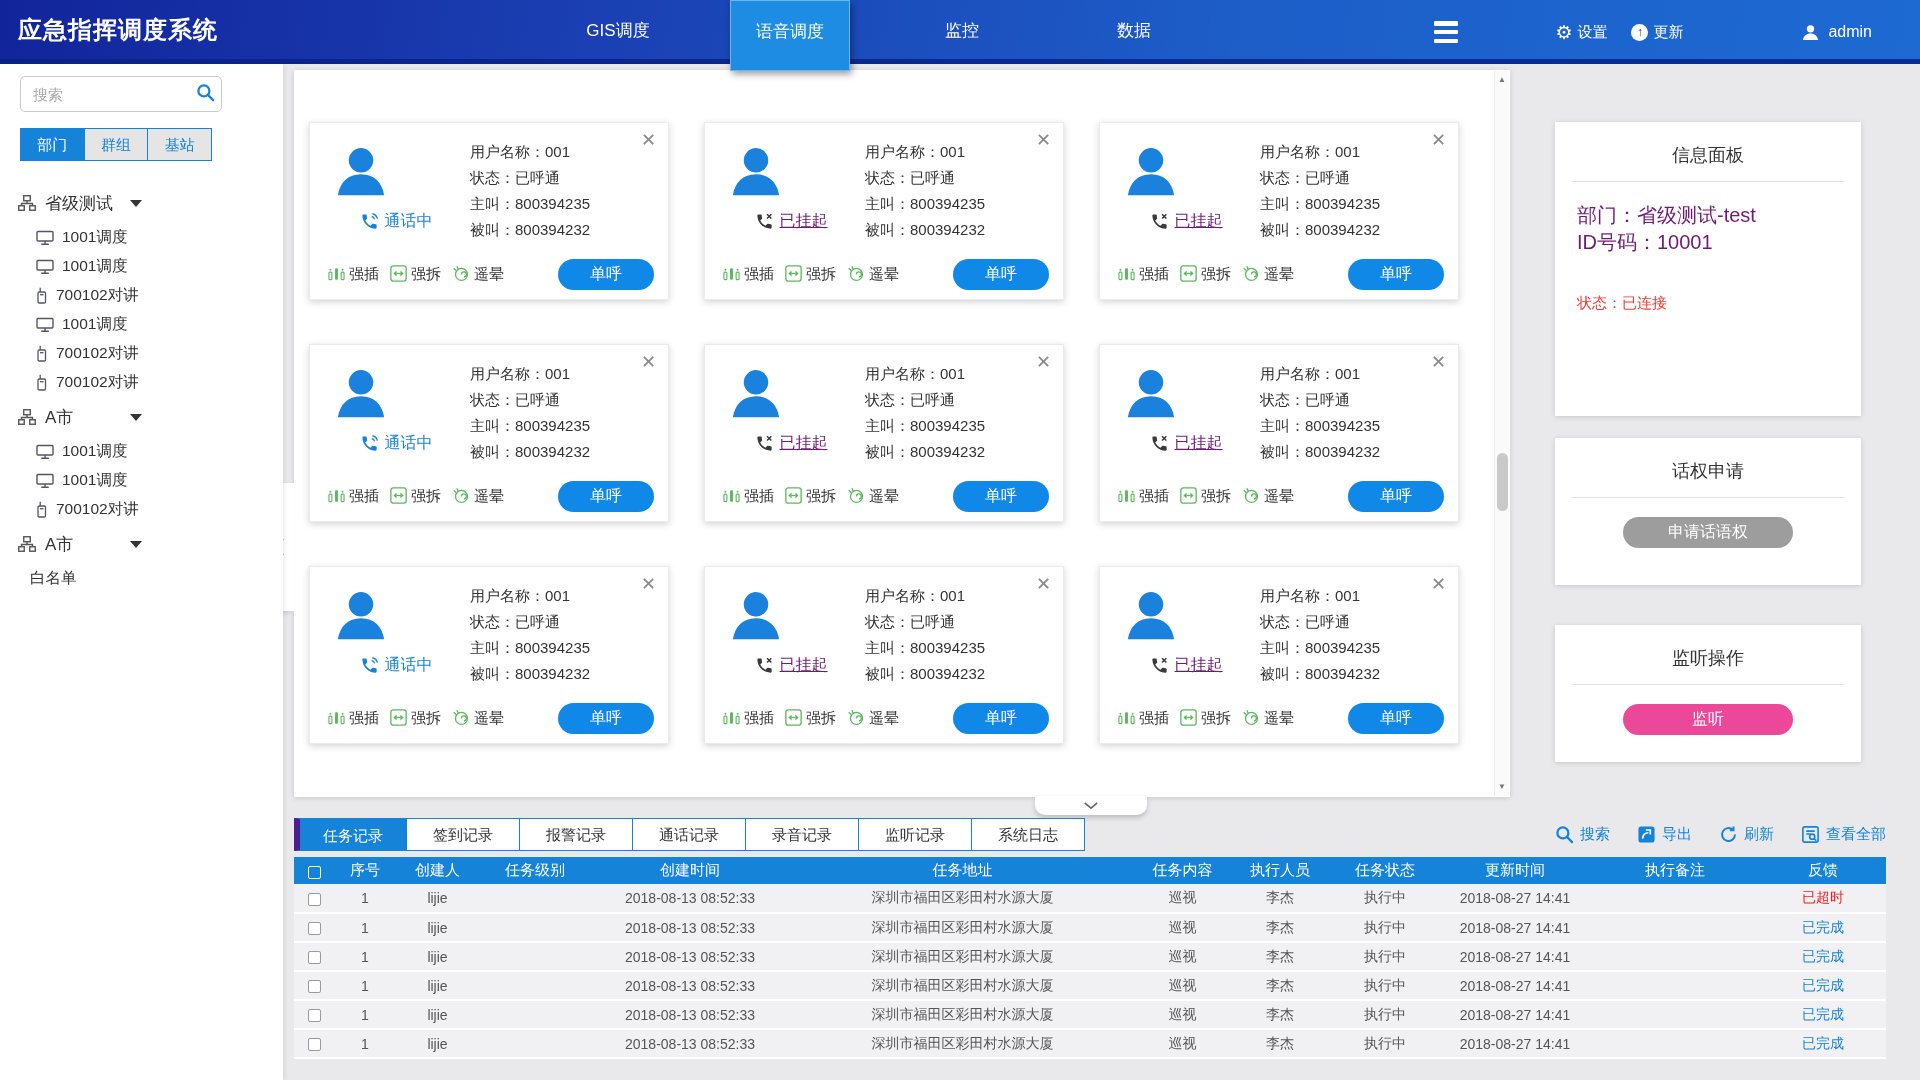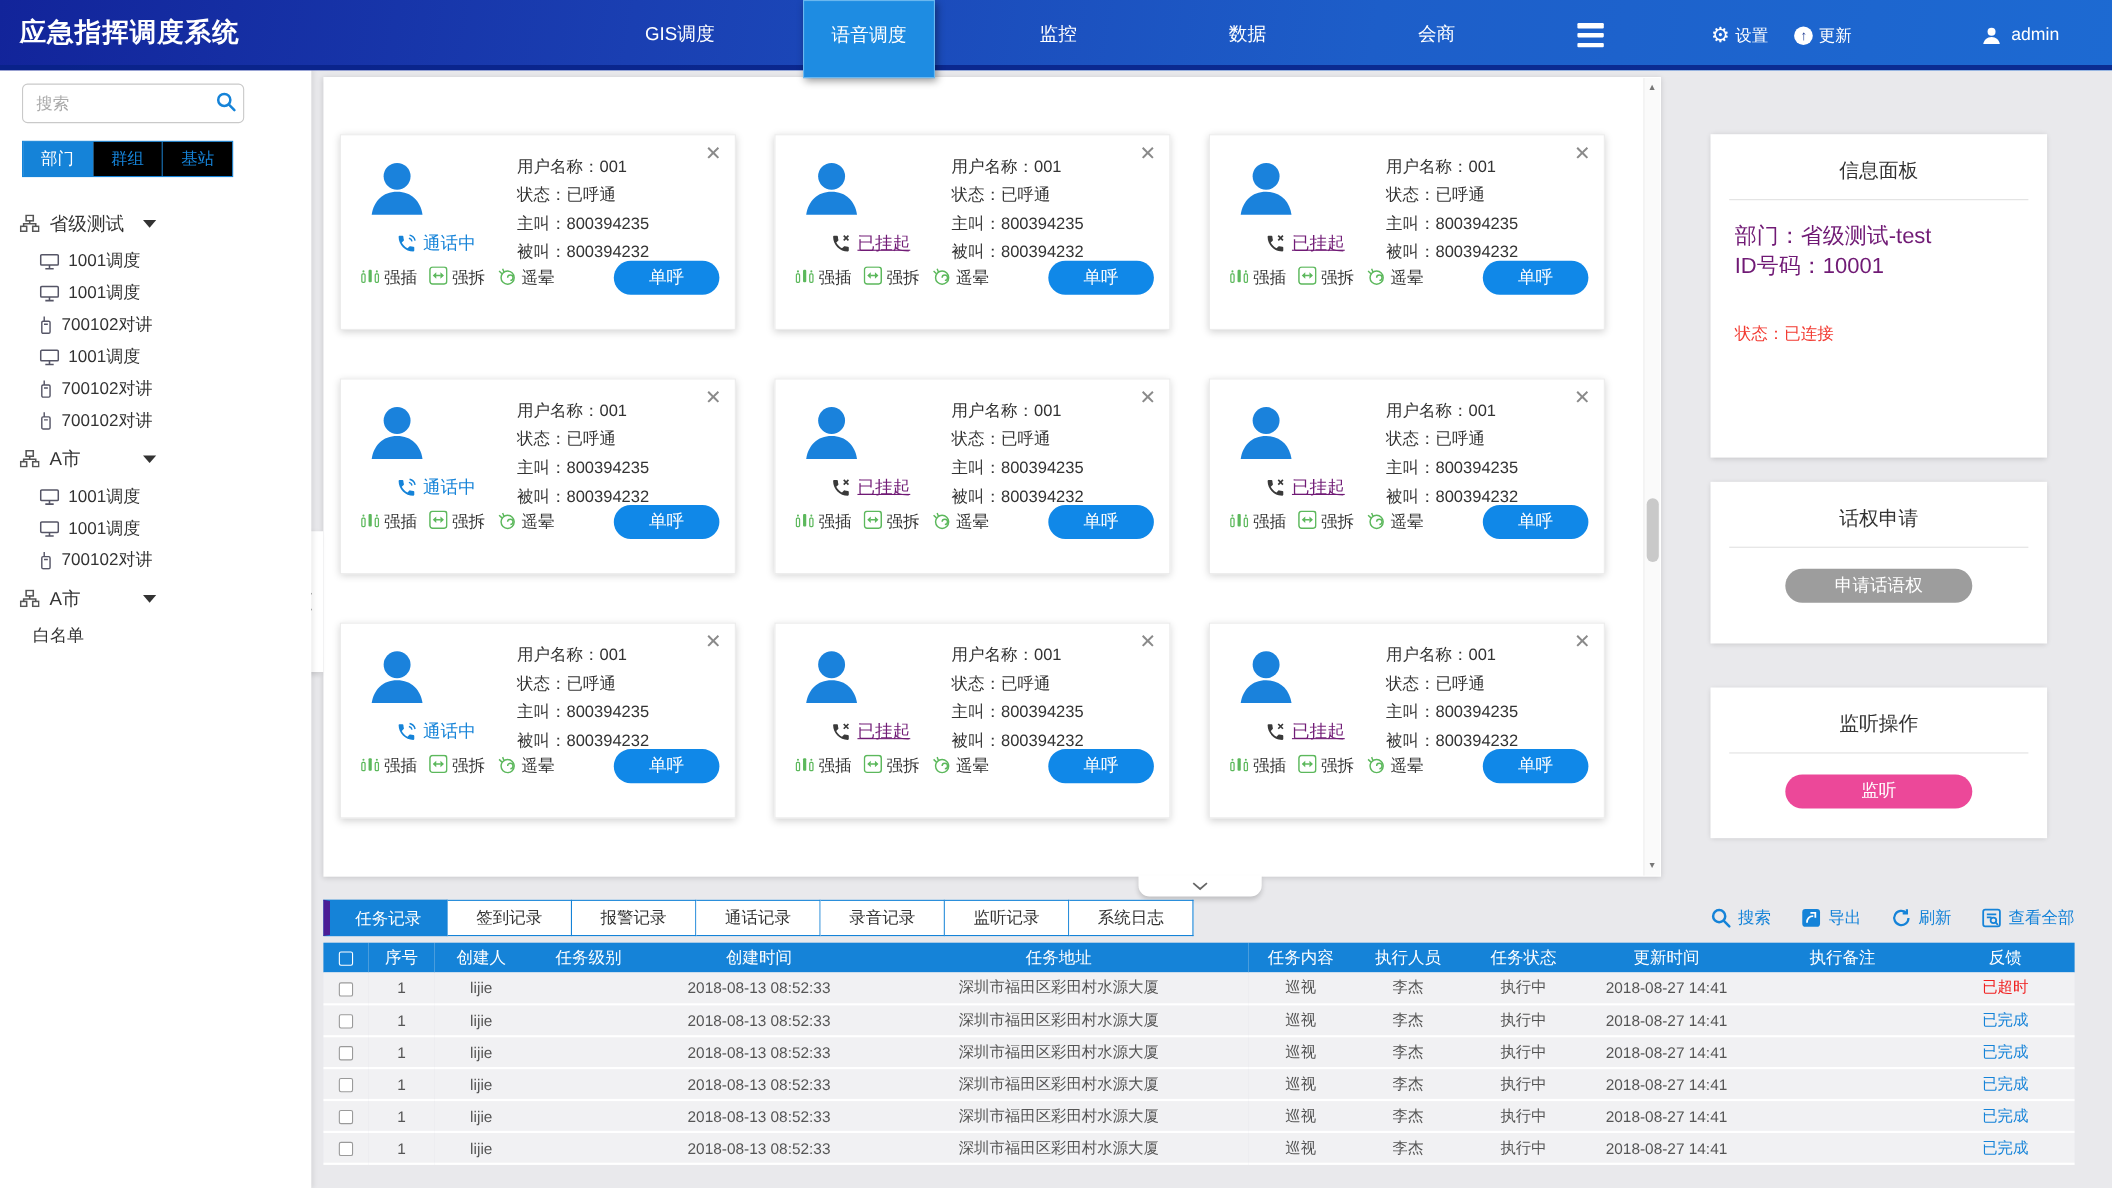--- a/index.html
+++ b/index.html
@@ -30,21 +30,21 @@
   
   .sidebar { position:absolute; left:0; top:64px; width:283px; height:1016px; background:#fff;
     box-shadow:2px 0 4px rgba(0,0,0,.07); z-index:10; }
   .search-box { position:relative; margin:12px 0 0 20px; width:202px; height:36px; }
   .search-box input { width:100%; height:100%; border:1px solid #c9c9c9; border-radius:5px;
     padding:0 36px 0 12px; font-size:15px; color:#333; outline:none; }
   .search-box input::placeholder { color:#a9a9a9; }
   .search-box .mag { position:absolute; right:7px; top:7px; }
   .side-tabs { display:flex; margin:16px 0 0 20px; width:192px; border:1px solid #1583d8; }
   .side-tab { flex:1; height:31px; line-height:31px; text-align:center; font-size:15px;
-    color:#1583d8; background:#000000; border-right:1px solid #1583d8; cursor:pointer; }
+    color:#1583d8; background:#e5e5e5; border-right:1px solid #1583d8; cursor:pointer; }
   .side-tab:last-child { border-right:none; }
   .side-tab.active { background:#1583d8; color:#fff; }
   .tree { margin:22px 0 0 18px; color:#333; }
   .tree-group { position:relative; height:40px; display:flex; align-items:center; gap:9px;
     font-size:17px; cursor:pointer; }
   .tree-group .caret { position:absolute; left:112px; top:17px; width:0; height:0;
     border-left:6px solid transparent; border-right:6px solid transparent; border-top:7px solid #333; }
   .tree-child { height:29px; display:flex; align-items:center; gap:8px; padding-left:18px;
     font-size:15.5px; cursor:pointer; }
   .tree-child.no-icon { padding-left:12px; }
@@ -56,21 +56,21 @@
     flex-wrap:wrap; column-gap:35px; row-gap:44px; }
   .card { position:relative; width:360px; height:178px; background:#fff;
     border:1px solid #ececec; box-shadow:0 2px 7px rgba(0,0,0,.18); }
   .card-close { position:absolute; top:6px; right:12px; color:#8a8a8a; font-size:18px; cursor:pointer; }
   .card-left { position:absolute; left:22px; top:20px; width:128px; text-align:center; }
   .call-state { margin-top:8px; font-size:16px; display:flex; justify-content:center;
     align-items:center; gap:6px; }
   .call-state.active { color:#1583d8; }
   .call-state.held { color:#701a75;text-decoration:underline; }
   .card-info { position:absolute; left:160px; top:16px; font-size:15px; color:#333; line-height:26px; }
-  .card-actions { position:absolute; left:18px; right:14px; bottom:31px; display:flex; align-items:center; gap:11px; }
+  .card-actions { position:absolute; left:18px; right:14px; bottom:9px; display:flex; align-items:center; gap:11px; }
   .action { display:flex; align-items:center; gap:4px; font-size:15px; color:#333; cursor:pointer; }
   .btn-call { margin-left:auto; width:96px; height:31px; border-radius:16px; background:#1088e8;
     color:#fff; font-size:16px; border:none; cursor:pointer; }
   .collapse-handle { position:absolute; left:-28px; top:413px; width:28px; height:128px;
     background:#fff; border-radius:14px 0 0 14px; box-shadow:-3px 2px 5px rgba(0,0,0,.12);
     display:flex; align-items:center; justify-content:center; cursor:pointer; }
   .panel-chevron-tab { position:absolute; left:741px; top:726px; width:112px; height:19px;
     background:#fff; border-radius:0 0 10px 10px; box-shadow:0 3px 5px rgba(0,0,0,.18);
     display:flex; align-items:center; justify-content:center; cursor:pointer; }
   .vscroll { position:absolute; right:1px; top:1px; width:15px; height:725px;
@@ -120,21 +120,20 @@
 </head>
 <body>
 
 <header class="navbar">
   <div class="nav-title">应急指挥调度系统</div>
   <nav class="nav-items">
       <div class="nav-item">GIS调度</div>
       <div class="nav-item active">语音调度</div>
       <div class="nav-item">监控</div>
       <div class="nav-item">数据</div>
-      <div class="nav-item">会商</div>
     </nav>
   <div class="nav-burger">
       <span></span>
       <span></span>
       <span></span>
     </div>
   <div class="nav-right">
     <div class="nav-tool">
       <span class="gear-glyph">⚙</span>
       <span>设置</span>

